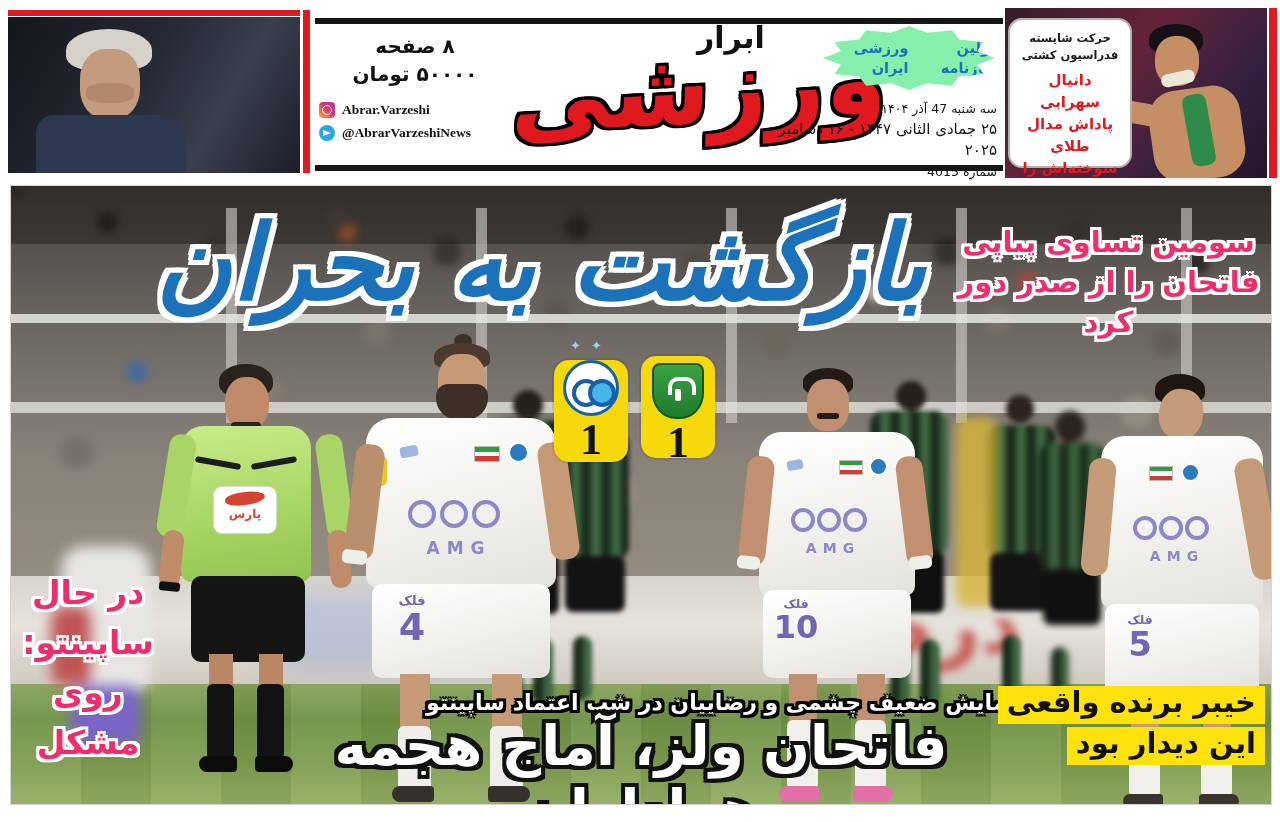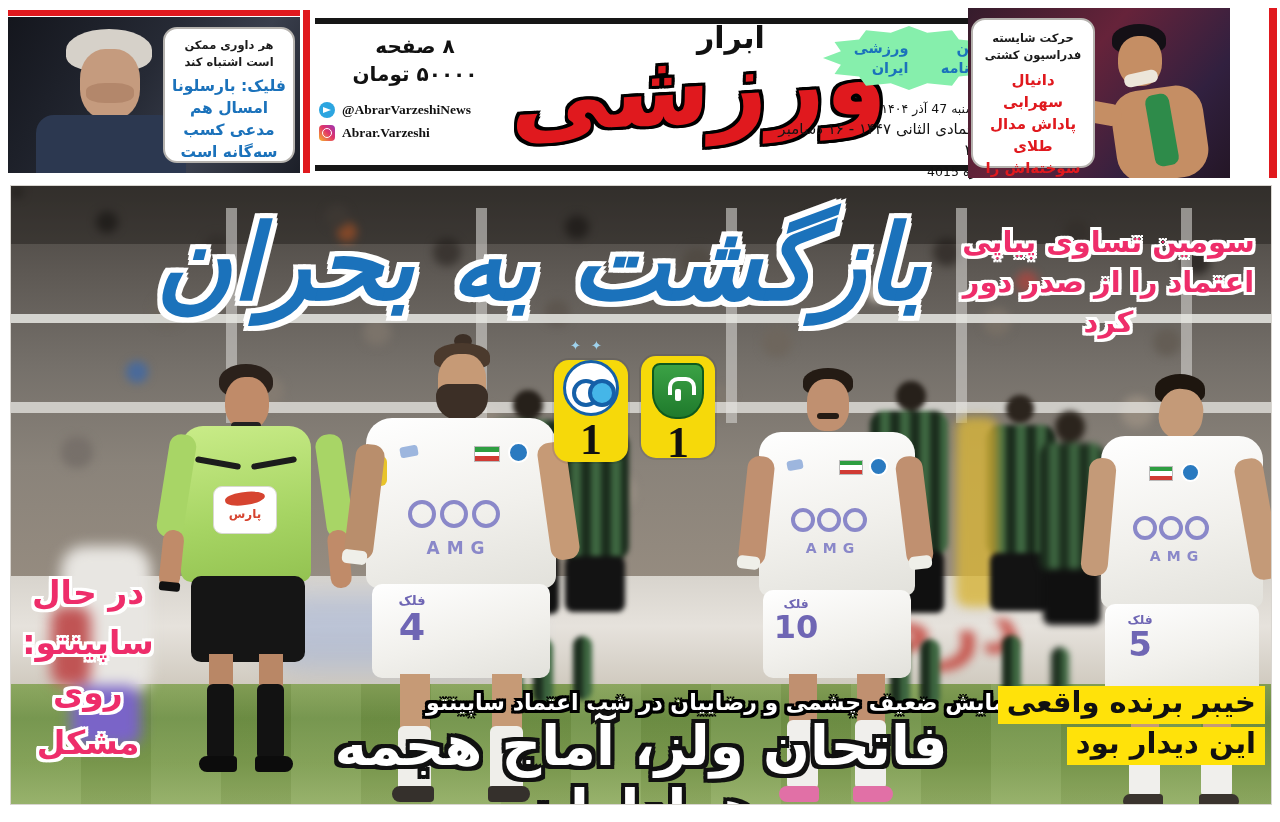--- a/index.html
+++ b/index.html
@@ -27,21 +27,21 @@
     4px 4px 0 #111,-4px 4px 0 #111,4px -4px 0 #111,-4px -4px 0 #111; }
 
   
   .redbar { background:#e0191e; }
   .story-bubble { background:#fff; border:2px solid #b5b2ae; border-radius:14px; padding:8px 6px; text-align:center; direction:rtl; }
   .kicker-black { color:#1b1b1b; font-weight:700; }
   .headline-blue { color:#1b72bb; font-weight:700; }
   .headline-red { color:#e0191e; font-weight:700; }
 
   .flick-photo { left:8px; top:17px; width:292px; height:156px; background:linear-gradient(120deg,#14161d,#262a35 45%,#3a3f4d 70%,#1c1f28); overflow:hidden; }
-  .wrestle-photo { left:968px; top:8px; width:262px; height:170px; background:linear-gradient(130deg,#351c2c,#66233a 40%,#31203f 75%,#241626); overflow:hidden; }
+  .wrestle-photo { left:1005px; top:8px; width:262px; height:170px; background:linear-gradient(130deg,#351c2c,#66233a 40%,#31203f 75%,#241626); overflow:hidden; }
 
   .rule-black { background:#161616; }
 
   .social-row { display:flex; align-items:center; gap:7px; height:23px; font-family:"Liberation Serif", serif; font-weight:700; font-size:13.5px; color:#111; }
   .sicon { width:16px; height:16px; border-radius:4px; flex:0 0 16px; position:relative; }
   .sicon.insta { background:linear-gradient(45deg,#f7b32b,#e0336a 55%,#9b36b5); }
   .sicon.insta::after { content:""; position:absolute; left:3px; top:3px; width:8px; height:8px; border:1.6px solid #fff; border-radius:50%; }
   .sicon.tg { background:#2ca5e0; border-radius:50%; }
   .sicon.tg::after { content:""; position:absolute; left:4px; top:5px; width:0; height:0; border-left:8px solid #fff; border-top:3.5px solid transparent; border-bottom:3.5px solid transparent; }
   .sicon.aparat { background:#df0f50; border-radius:50%; }
@@ -127,44 +127,40 @@
 <div class="page">
 
   <div class="abs redbar" style="left:8px; top:10px; width:292px; height:6px;"></div>
   <div class="abs flick-photo">
     <div class="fig" style="left:20px; top:6px; width:200px; height:150px; filter:blur(.5px);">
       <div style="left:38px; top:6px; width:86px; height:42px; background:#d6d1c9; border-radius:50% 50% 35% 35%;"></div>
       <div class="skin" style="left:52px; top:26px; width:60px; height:70px; border-radius:42%; background:#c59b7e;"></div>
       <div style="left:58px; top:60px; width:48px; height:20px; background:#b3876b; border-radius:40%;"></div>
       <div style="left:8px; top:92px; width:150px; height:64px; background:#2c3850; border-radius:18px 26px 0 0;"></div>
     </div>
-    <div class="story-bubble abs" style="right:5px; top:10px; width:132px; height:136px;">
-      <div class="kicker-black" style="font-size:11.5px; line-height:17px;">هر داوری ممکن است اشتباه کند</div>
-      <div class="headline-blue" style="font-size:15.5px; line-height:22px; margin-top:4px;">فلیک: بارسلونا امسال هم مدعی کسب سه‌گانه است</div>
-    </div>
   </div>
   <div class="abs redbar" style="left:303px; top:10px; width:7px; height:163px;"></div>
 
   <div class="abs" style="left:315px; top:10px; width:688px; height:168px;">
     <div class="abs rule-black" style="left:0; top:8px; width:100%; height:6px;"></div>
     <div class="abs rule-black" style="left:0; top:155px; width:100%; height:6px;"></div>
 
     <div class="abs" style="left:15px; top:24px; width:170px; text-align:center; direction:rtl;">
       <div style="font-size:20px; font-weight:700; color:#111;">۸ صفحه</div>
       <div style="font-size:20px; font-weight:700; color:#111; margin-top:4px;">۵۰۰۰۰ تومان</div>
     </div>
 
     <div class="abs" style="left:4px; top:88px;">
       <div class="social-row">
+        <span class="sicon insta"></span>
+        <span>Abrar.Varzeshi</span>
+      </div>
+      <div class="social-row">
         <span class="sicon tg"></span>
         <span>@AbrarVarzeshiNews</span>
-      </div>
-      <div class="social-row">
-        <span class="sicon insta"></span>
-        <span>Abrar.Varzeshi</span>
       </div>
     </div>
 
     <div class="abs" style="left:196px; top:8px; width:320px; height:150px;">
       <div class="abs logo-top" style="left:186px; top:2px;">ابرار</div>
       <div class="abs logo-main ob" style="left:0; top:22px; width:100%; text-align:center;">ورزشی</div>
     </div>
 
     <div class="abs starburst" style="left:508px; top:16px; width:172px; height:64px;">
       <div>اولین روزنامه</div>
@@ -371,21 +367,21 @@
       </div>
     </div>
     <div class="abs scorebadge" style="left:630px; top:170px;">
       <div class="logo-khaybar"></div>
       <div class="num">1</div>
     </div>
 
     <div class="abs hero-headline ow5">بازگشت به بحران</div>
     <div class="abs hero-sub ow">
       <div>سومین تساوی پیاپی</div>
-      <div>اعتماد را از صدر دور کرد</div>
+      <div>فاتحان را از صدر دور کرد</div>
     </div>
 
     <div class="abs left-quote ow">
       <div>در حال</div>
       <div>ساپینتو:</div>
       <div>روی مشکل</div>
 
     </div>
 
     <div class="abs bottom-kicker ob">نمایش ضعیف چشمی و رضاییان در شب اعتماد ساپینتو</div>

